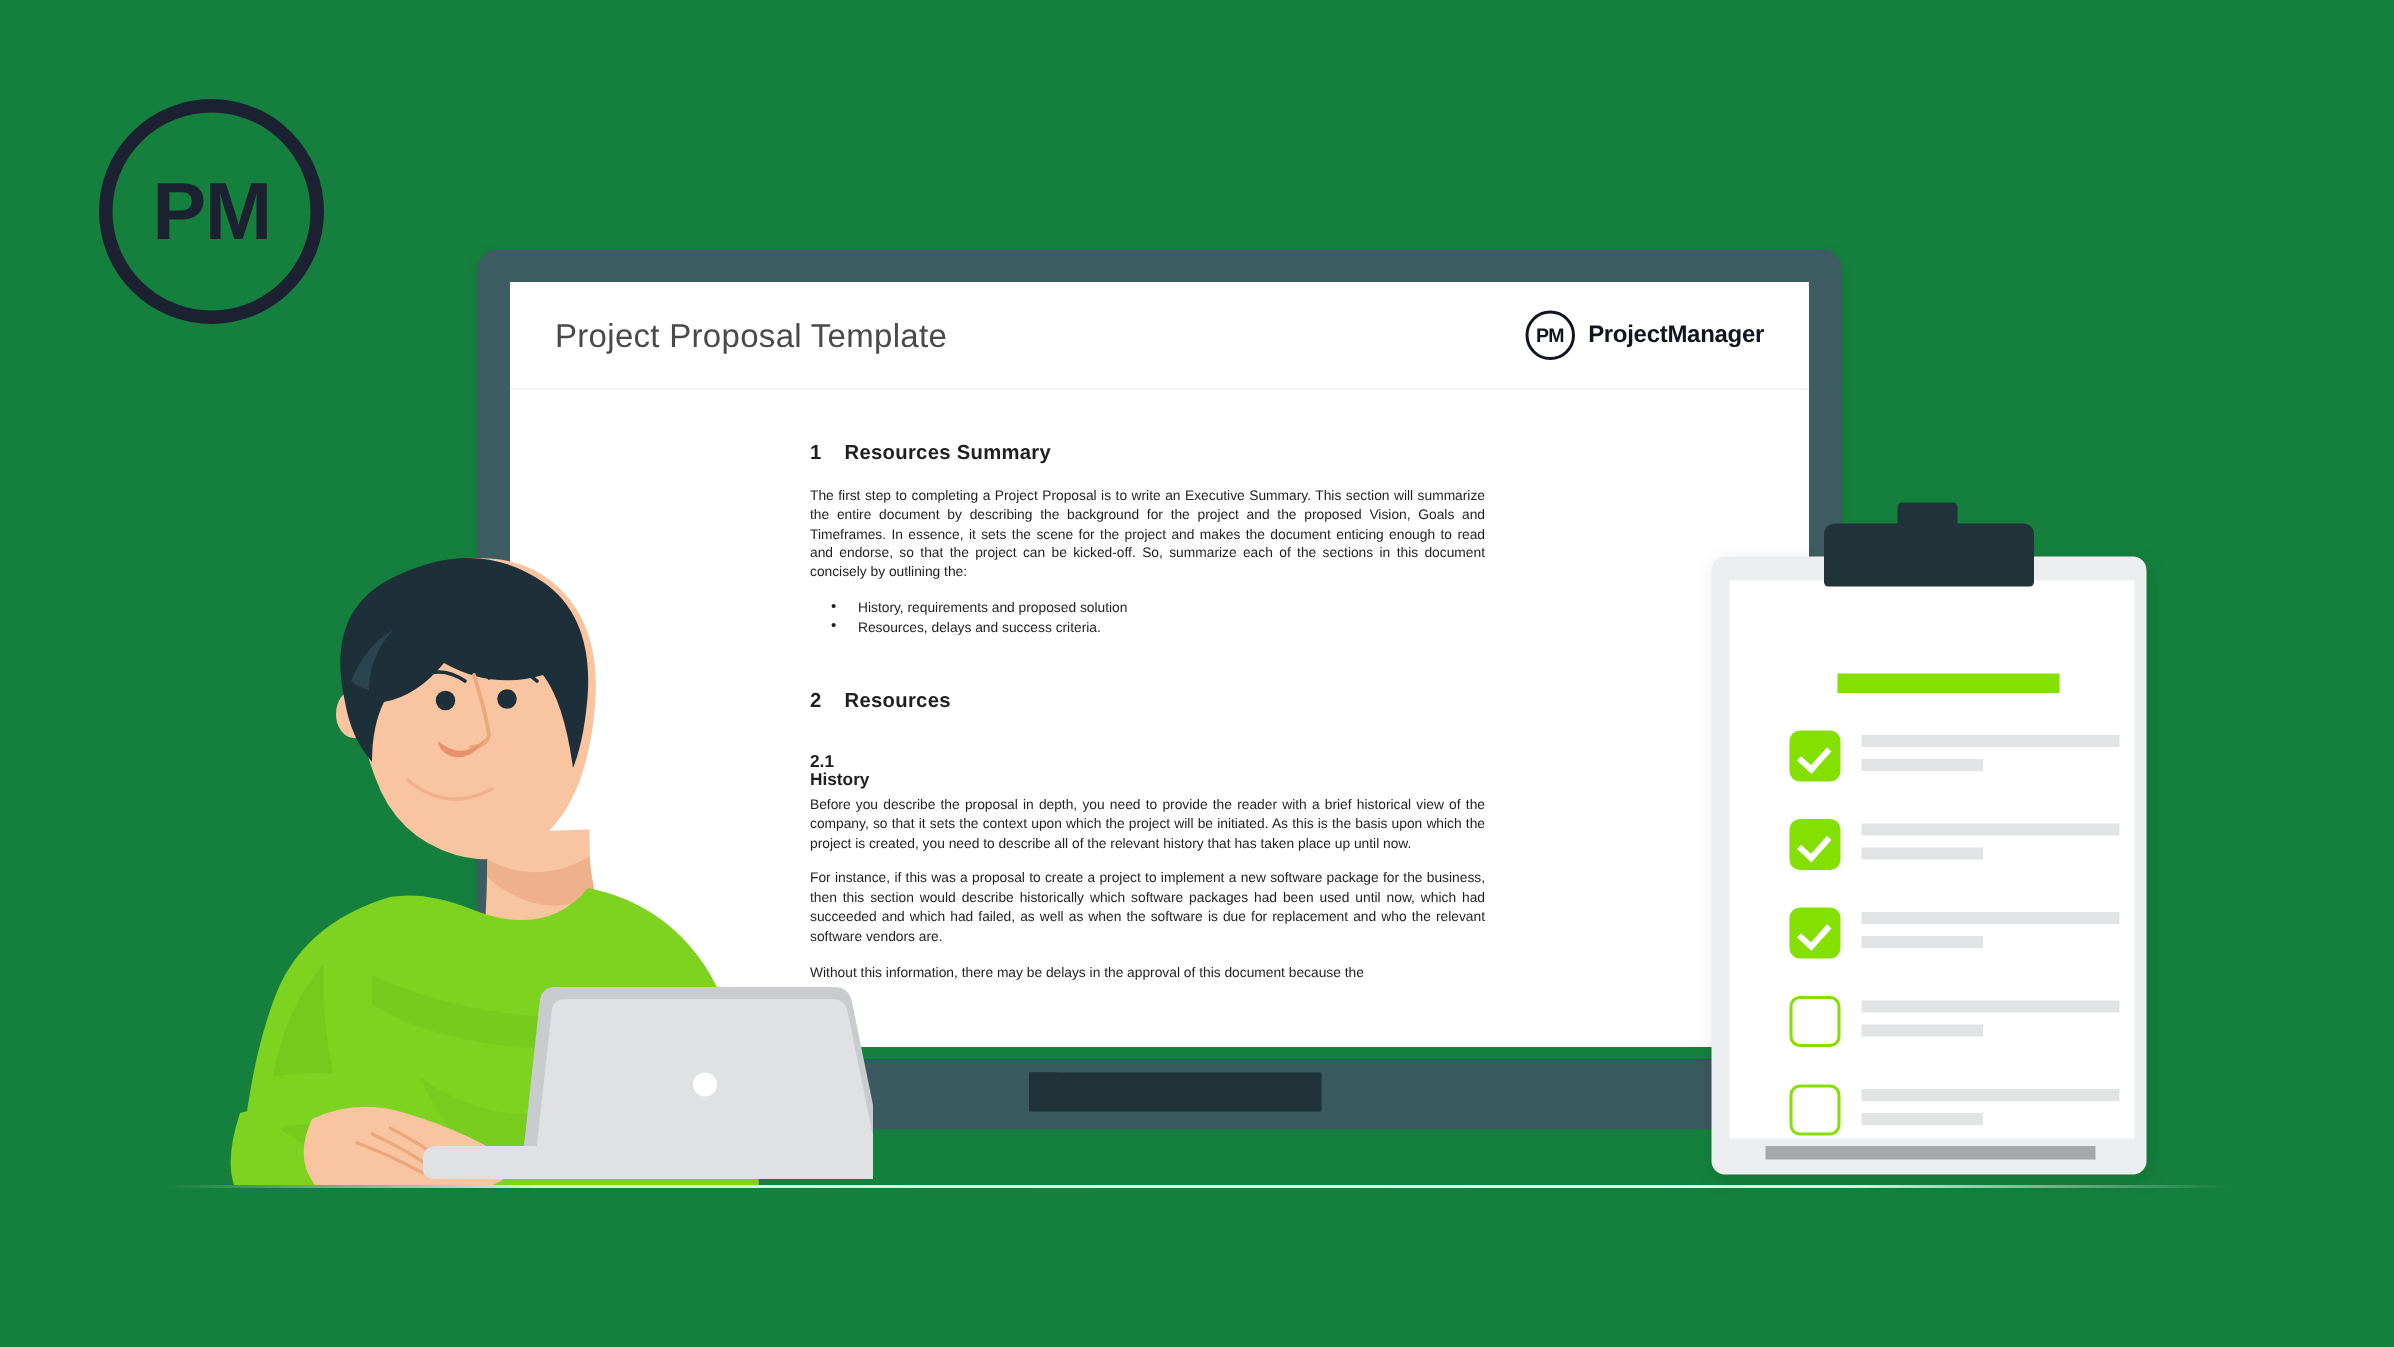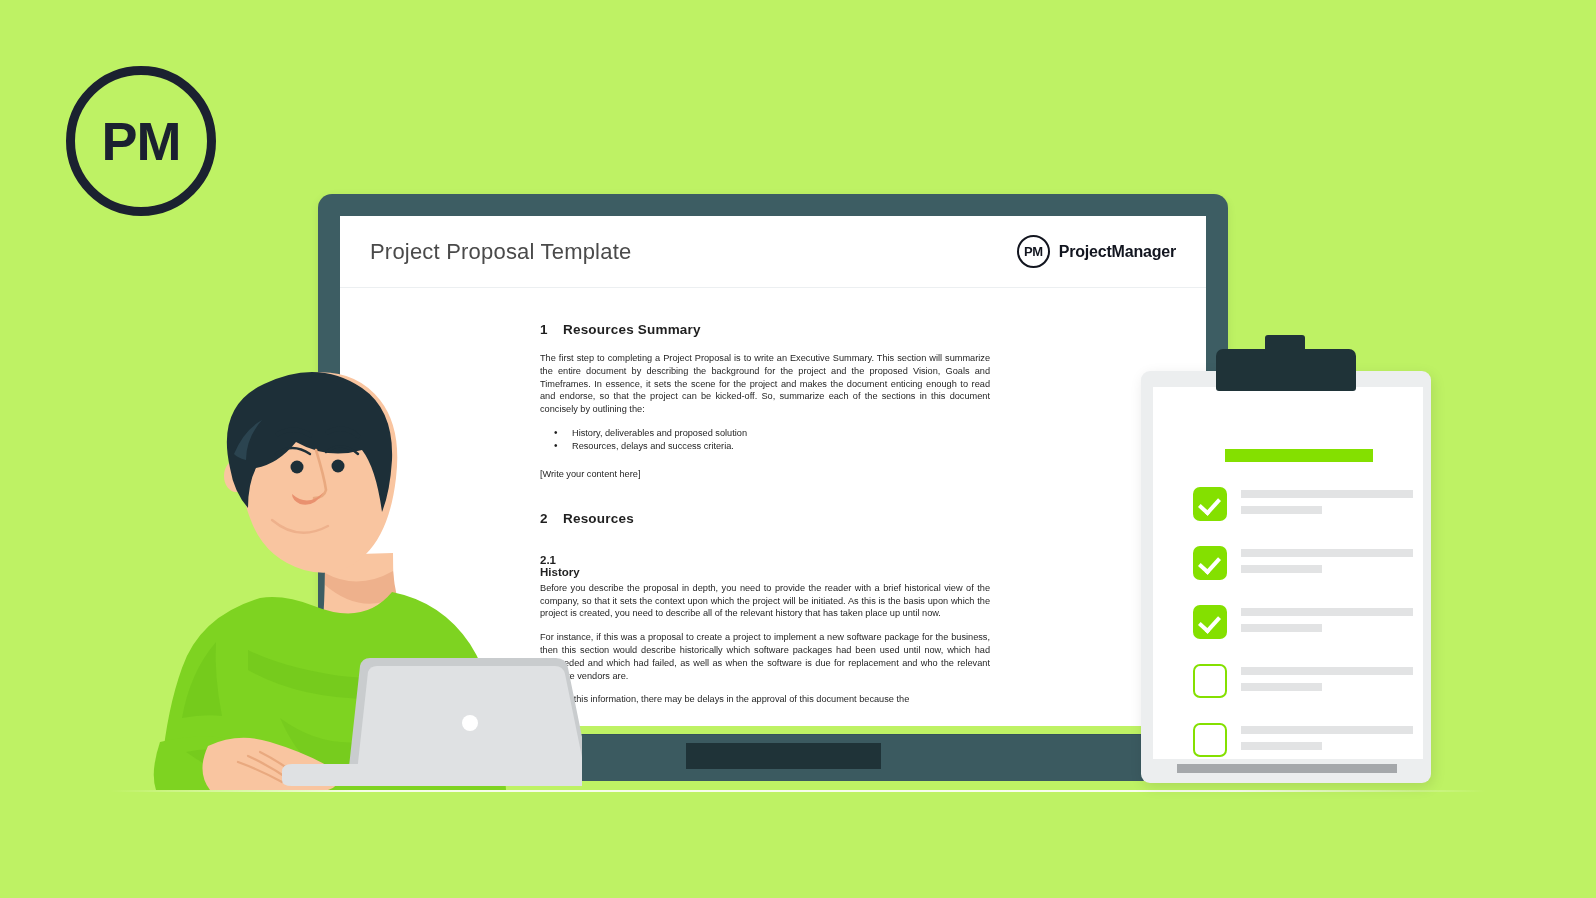--- a/index.html
+++ b/index.html
@@ -11,21 +11,21 @@
     width: 1596px;
     height: 898px;
     overflow: hidden;
     font-family: "Liberation Sans", sans-serif;
     position: relative;
   }
 
   #stage {
     position: absolute;
     inset: 0;
-    background: #bef264;
+    background: #15803d;
     text-decoration: underline;
   }
 
   
   .ground-line {
     position: absolute;
     left: 110px;
     right: 110px;
     top: 790px;
     height: 2px;
@@ -63,21 +63,20 @@
   
   .monitor {
     position: absolute;
     left: 318px;
     top: 166px;
     width: 910px;
     height: 498px;
     background: #3d5d63;
     border-radius: 14px 14px 4px 4px;
     box-shadow: 0 3px 10px rgba(0,0,0,.08);
-    margin-top: 28px;
   }
   .monitor-bezel-shade {
     position: absolute;
     left: 0; right: 0;
     top: 540px;
     height: 46px;
     background: #3b5a60;
     border-top: 1px solid #35525a;
   }
   .monitor-stand-trapezoid {
@@ -357,25 +356,24 @@
         <div class="doc-col">
 
           <div class="h1">
             <span class="num">1</span>
             <span>Resources Summary</span>
           </div>
 
           <p class="para">The first step to completing a Project Proposal is to write an Executive Summary. This section will summarize the entire document by describing the background for the project and the proposed Vision, Goals and Timeframes. In essence, it sets the scene for the project and makes the document enticing enough to read and endorse, so that the project can be kicked-off. So, summarize each of the sections in this document concisely by outlining the:</p>
 
           <ul class="bullets">
-            <li>History, deliverables and proposed solution</li>
+            <li>History, requirements and proposed solution</li>
             <li>Resources, delays and success criteria.</li>
           </ul>
 
-          <p class="para">[Write your content here]</p>
 
           <div class="spacer-lg"></div>
 
           <div class="h1">
             <span class="num">2</span>
             <span>Resources</span>
           </div>
 
           <div class="spacer-md"></div>
 

